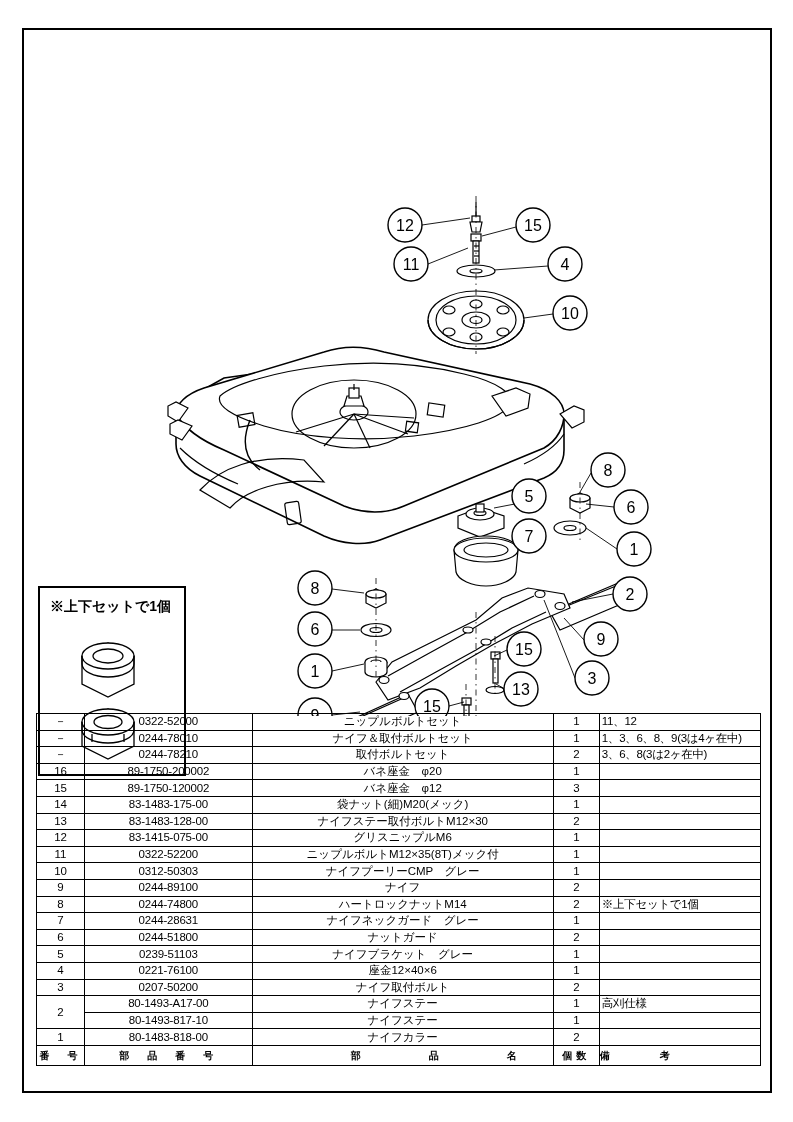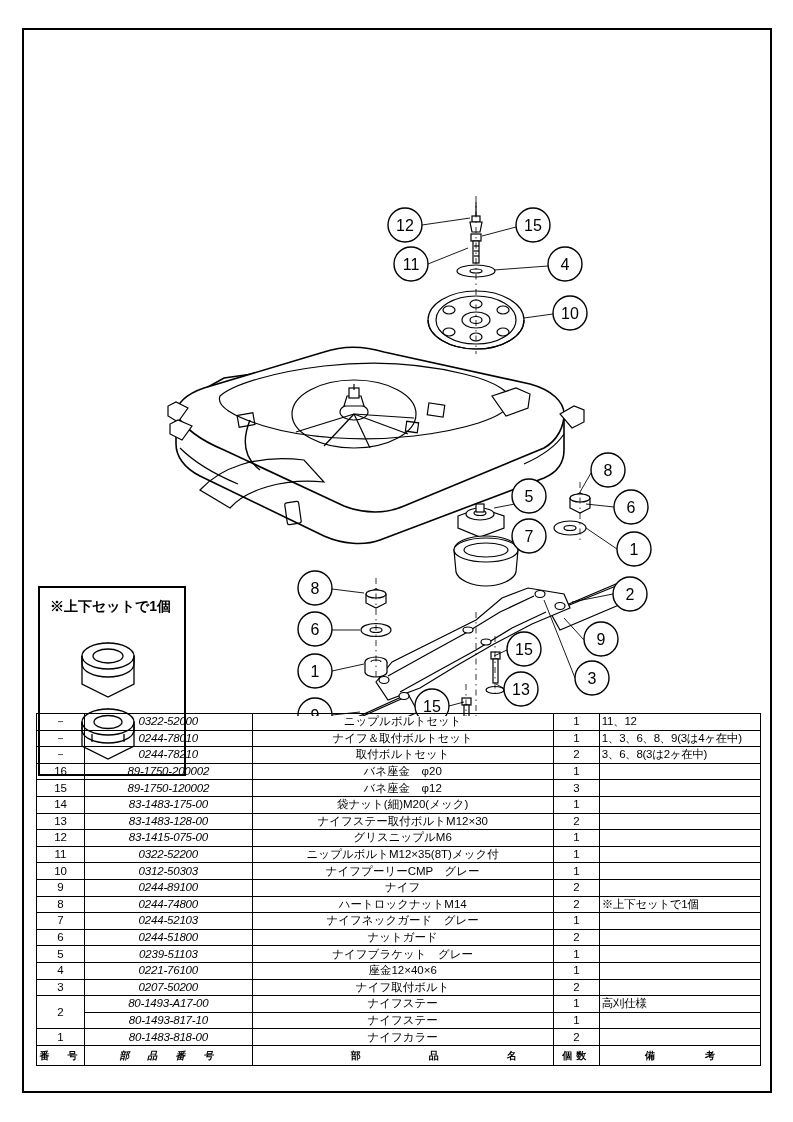--- a/index.html
+++ b/index.html
@@ -75,27 +75,27 @@
   table.parts td {
     border: 1px solid #000;
     height: 16.6px;
     font-size: 11.5px;
     padding: 0 2px;
     line-height: 15px;
     white-space: nowrap;
     overflow: hidden;
   }
   .c-no    { width: 46px;  text-align: center; }
-  .c-num   { width: 160px; text-align: center; letter-spacing: -0.2px; font-style: italic;}
+  .c-num   { width: 160px; text-align: center; letter-spacing: -0.2px;}
   .c-name  { width: 288px; text-align: center; padding-left: 4px; }
   .c-qty   { width: 44px;  text-align: center; }
   .c-rem   { width: 154px; text-align: left; padding-left: 4px; letter-spacing:-0.3px;}
   tr.head td { text-align: center; font-weight: bold; font-size: 10px; letter-spacing: 4px; height: 20px;}
   tr.head td.c-name { letter-spacing: 16px; padding-left: 80px;}
-  tr.head td.c-rem { letter-spacing: 10px; text-align:center; padding-left:12px;}
+  tr.head td.c-rem { letter-spacing: 10px; text-align:left; padding-left:0;}
   .rowspan-cell { text-align:center; }
 </style>
 </head>
 <body>
 
 <div class="page">
 
 
   <div class="drawing">
     <svg width="746" height="620" viewBox="0 0 746 620" xmlns="http://www.w3.org/2000/svg">
@@ -483,21 +483,21 @@
           </tr>
           <tr>
             <td class="c-no">8</td>
             <td class="c-num">0244-74800</td>
             <td class="c-name">ハートロックナットM14</td>
             <td class="c-qty">2</td>
             <td class="c-rem">※上下セットで1個</td>
           </tr>
           <tr>
             <td class="c-no">7</td>
-            <td class="c-num">0244-52103</td>
+            <td class="c-num">0244-28631</td>
             <td class="c-name">ナイフネックガード　グレー</td>
             <td class="c-qty">1</td>
             <td class="c-rem"></td>
           </tr>
           <tr>
             <td class="c-no">6</td>
             <td class="c-num">0244-51800</td>
             <td class="c-name">ナットガード</td>
             <td class="c-qty">2</td>
             <td class="c-rem"></td>

